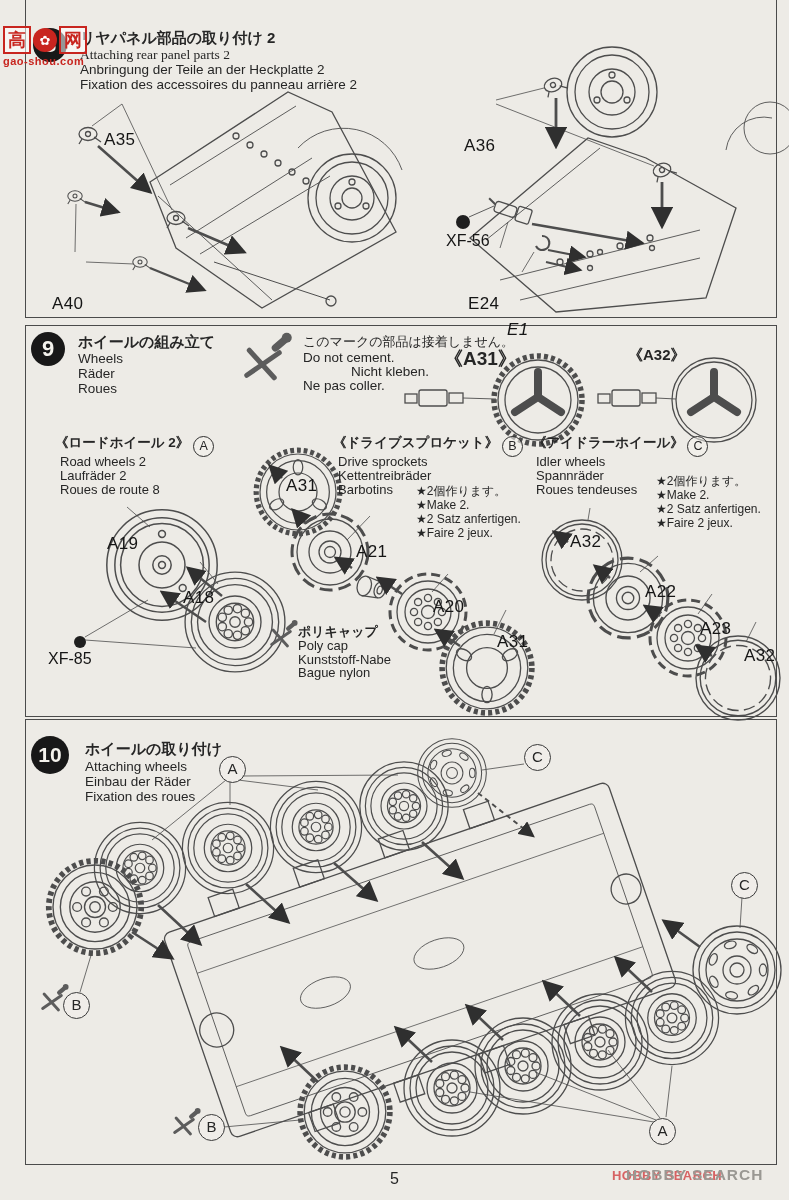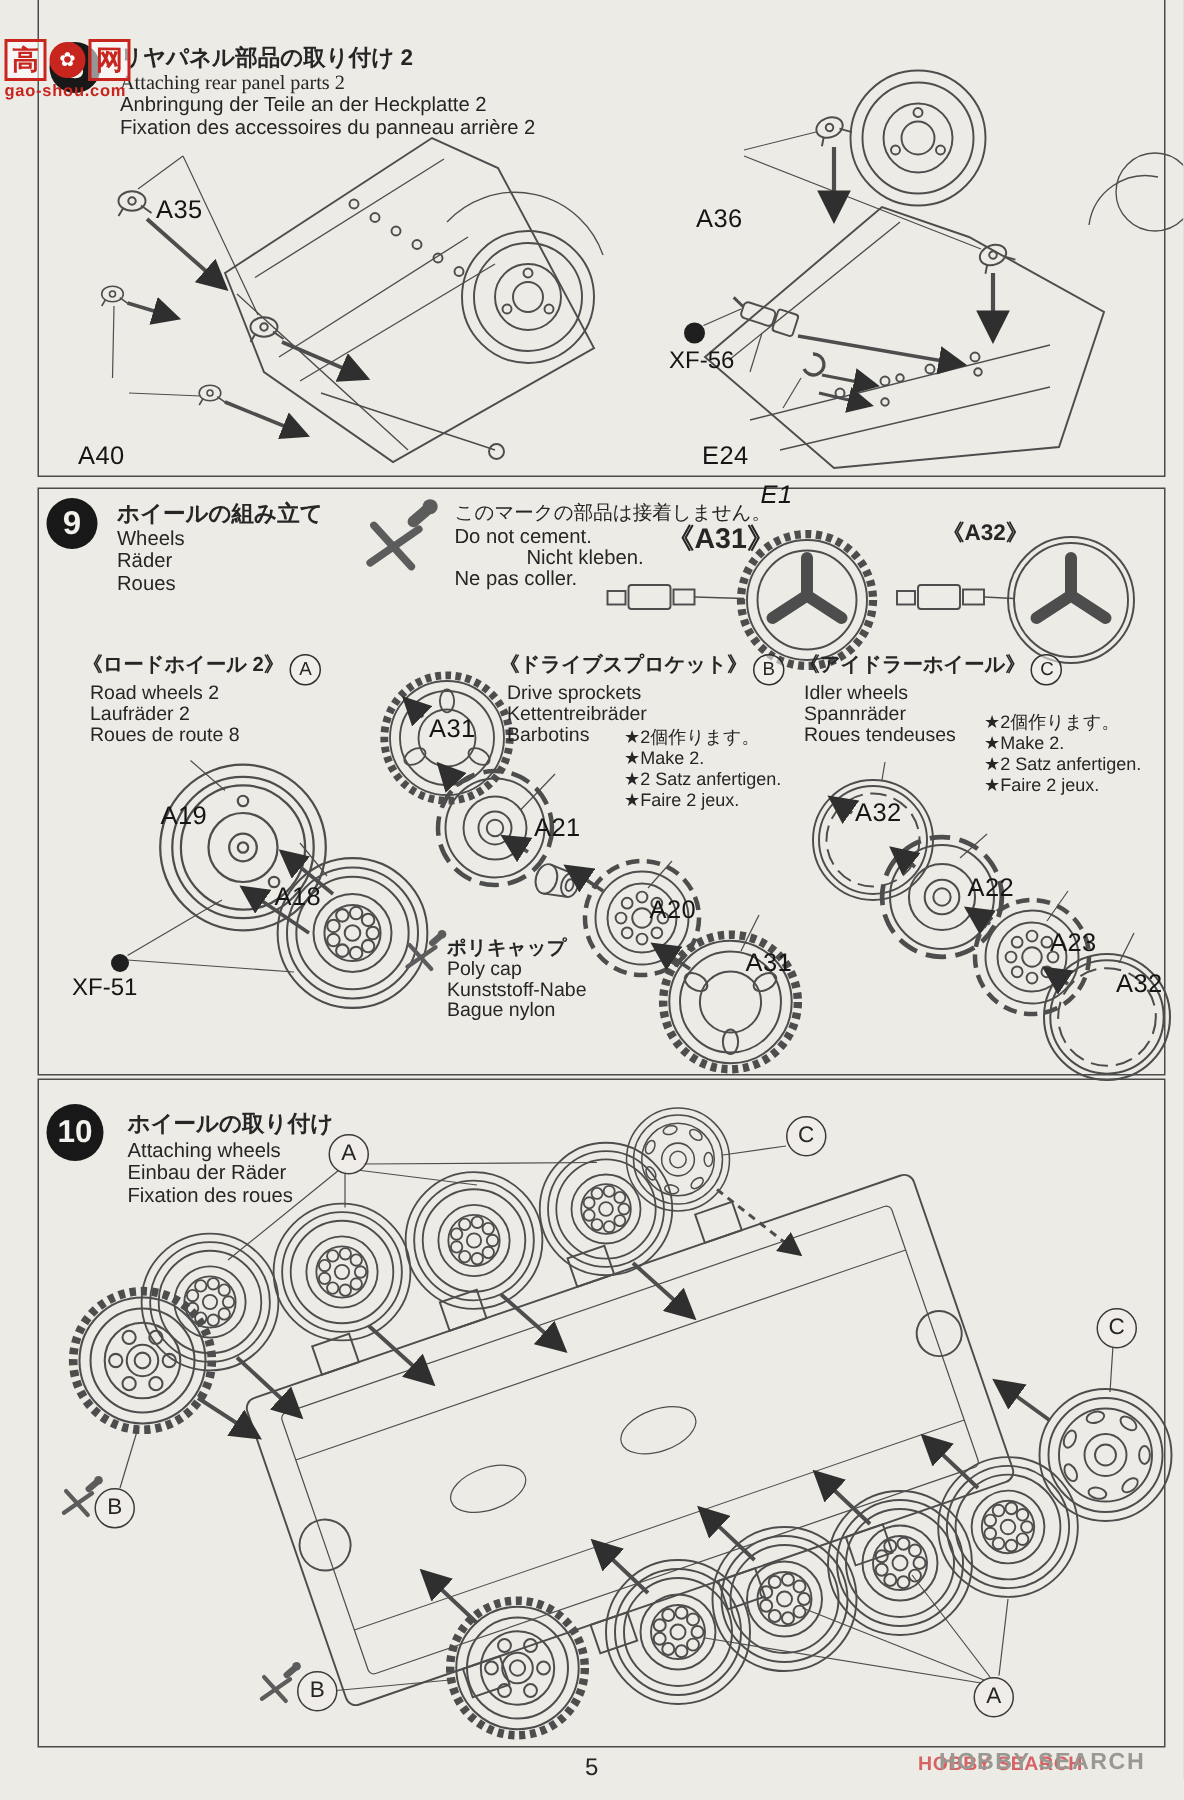--- a/index.html
+++ b/index.html
@@ -438,21 +438,21 @@
 
   <div class="txt sub-ja" style="left:55px;top:434px;">
     <span>《ロードホイール 2》</span>
     <span class="circ">A</span>
   </div>
   <div class="txt sub" style="left:60px;top:455px;">Road wheels 2</div>
   <div class="txt sub" style="left:60px;top:469px;">Laufräder 2</div>
   <div class="txt sub" style="left:60px;top:483px;">Roues de route 8</div>
   <div class="txt lbl" style="left:107px;top:490px;">A19</div>
   <div class="txt lbl" style="left:183px;top:544px;">A18</div>
-  <div class="txt lbl-s" style="left:48px;top:650px;">XF-51</div>
+  <div class="txt lbl-s" style="left:48px;top:650px;">XF-85</div>
 
   <div class="txt lbl" style="left:286px;top:432px;">A31</div>
   <div class="txt sub-ja" style="left:333px;top:434px;">
     <span>《ドライブスプロケット》</span>
     <span class="circ">B</span>
   </div>
   <div class="txt sub" style="left:338px;top:455px;">Drive sprockets</div>
   <div class="txt sub" style="left:338px;top:469px;">Kettentreibräder</div>
   <div class="txt sub" style="left:338px;top:483px;">Barbotins</div>
   <div class="txt stars" style="left:416px;top:484px;">

